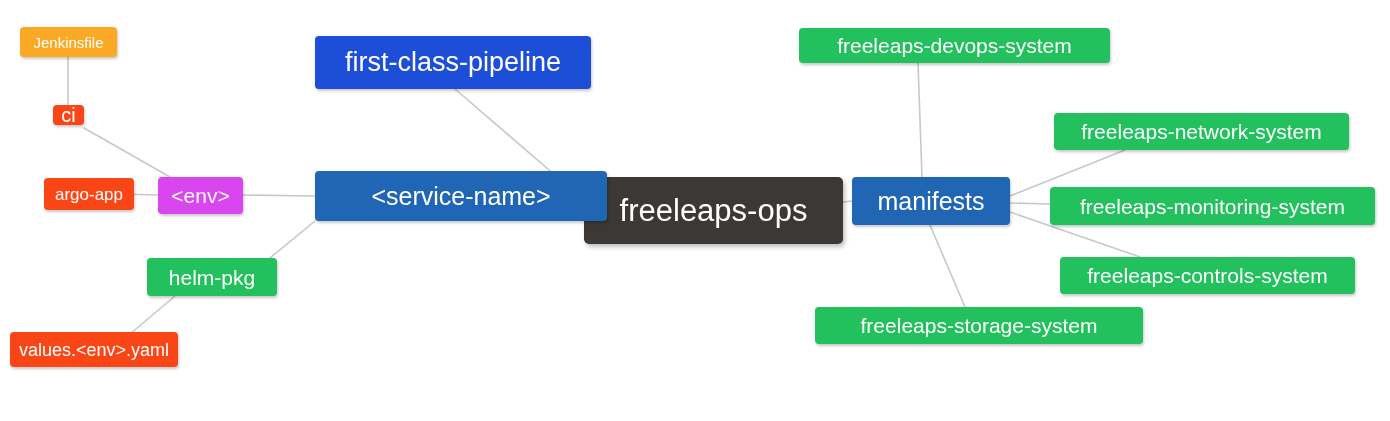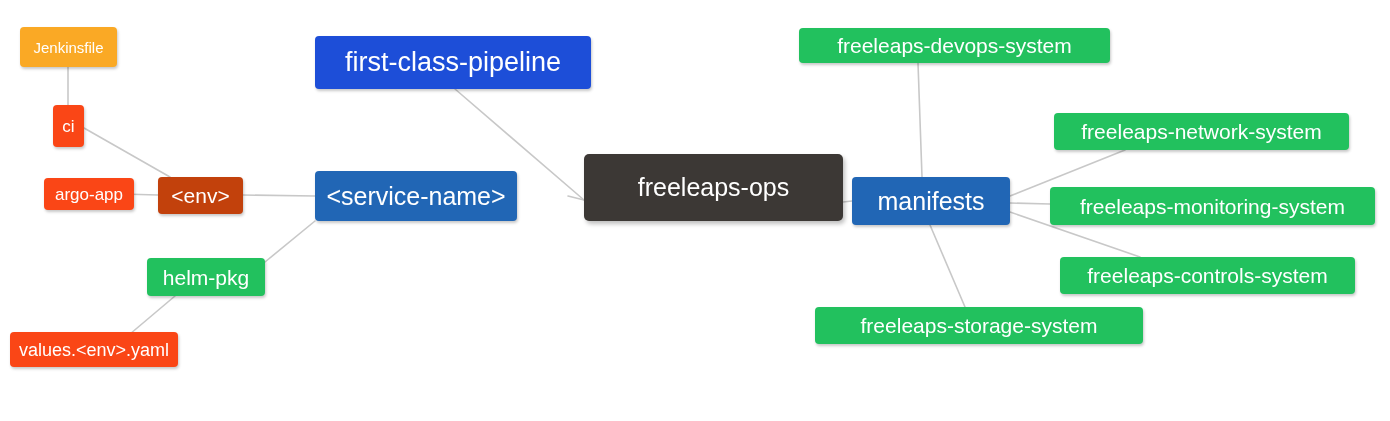--- a/index.html
+++ b/index.html
@@ -68,45 +68,45 @@
       <line x1="170" y1="177" x2="84" y2="128" stroke="#c8c8c8" stroke-width="1.6" stroke-linecap="round"></line>
       <line x1="68" y1="105" x2="68" y2="57" stroke="#c8c8c8" stroke-width="1.6" stroke-linecap="round"></line>
       <line x1="175" y1="296" x2="130" y2="334" stroke="#c8c8c8" stroke-width="1.6" stroke-linecap="round"></line>
       <line x1="922" y1="177" x2="918" y2="63" stroke="#c8c8c8" stroke-width="1.6" stroke-linecap="round"></line>
       <line x1="1010" y1="196" x2="1125" y2="150" stroke="#c8c8c8" stroke-width="1.6" stroke-linecap="round"></line>
       <line x1="1010" y1="203" x2="1050" y2="204" stroke="#c8c8c8" stroke-width="1.6" stroke-linecap="round"></line>
       <line x1="1010" y1="212" x2="1140" y2="257" stroke="#c8c8c8" stroke-width="1.6" stroke-linecap="round"></line>
       <line x1="930" y1="225" x2="965" y2="307" stroke="#c8c8c8" stroke-width="1.6" stroke-linecap="round"></line>
     </svg>
   <div id="node-layer">
-      <div class="node root" style="left: 584px; top: 154px; width: 259px; height: 67px; background: rgb(60, 56, 53); font-size: 25px;">
+      <div class="node root" style="left: 584px; top: 177px; width: 259px; height: 67px; background: rgb(60, 56, 53); font-size: 31px;">
         <span>freeleaps-ops</span>
       </div>
       <div class="node lvl1" style="left: 315px; top: 36px; width: 276px; height: 53px; background: #1d4ed8; font-size: 27px;">
         <span>first-class-pipeline</span>
       </div>
-      <div class="node lvl1" style="left: 315px; top: 171px; width: 202px; height: 50px; background: rgb(33, 102, 181); font-size: 25px;">
+      <div class="node lvl1" style="left: 315px; top: 171px; width: 292px; height: 50px; background: rgb(33, 102, 181); font-size: 25px;">
         <span>&lt;service-name&gt;</span>
       </div>
       <div class="node lvl1" style="left: 852px; top: 177px; width: 158px; height: 48px; background: rgb(33, 102, 181); font-size: 25px;">
         <span>manifests</span>
       </div>
-      <div class="node lvl1" style="left: 158px; top: 177px; width: 85px; height: 37px; background: #c2410c; font-size: 21px;">
+      <div class="node lvl1" style="left: 158px; top: 177px; width: 85px; height: 37px; background: #d946ef; font-size: 21px;">
         <span>&lt;env&gt;</span>
       </div>
-      <div class="node lvl1" style="left: 147px; top: 258px; width: 118px; height: 38px; background: rgb(34, 193, 94); font-size: 21px;">
+      <div class="node lvl1" style="left: 147px; top: 258px; width: 130px; height: 38px; background: rgb(34, 193, 94); font-size: 21px;">
         <span>helm-pkg</span>
       </div>
       <div class="node lvl1" style="left: 32px; top: 178px; width: 90px; height: 32px; background: rgb(250, 70, 22); font-size: 17px; margin-left: 12px;">
         <span>argo-app</span>
       </div>
-      <div class="node lvl1" style="left: 53px; top: 105px; width: 31px; height: 42px; background: rgb(250, 70, 22); font-size: 17px;">
+      <div class="node lvl1" style="left: 53px; top: 105px; width: 31px; height: 20px; background: rgb(250, 70, 22); font-size: 20px;">
         <span>ci</span>
       </div>
-      <div class="node lvl1" style="left: 20px; top: 27px; width: 97px; height: 40px; background: rgb(250, 169, 37); font-size: 15px;">
+      <div class="node lvl1" style="left: 20px; top: 27px; width: 97px; height: 30px; background: rgb(250, 169, 37); font-size: 15px;">
         <span>Jenkinsfile</span>
       </div>
       <div class="node lvl1" style="left: 10px; top: 332px; width: 168px; height: 35px; background: rgb(250, 70, 22); font-size: 18px;">
         <span>values.&lt;env&gt;.yaml</span>
       </div>
       <div class="node lvl1" style="left: 799px; top: 28px; width: 311px; height: 35px; background: rgb(34, 193, 94); font-size: 21px;">
         <span>freeleaps-devops-system</span>
       </div>
       <div class="node lvl1" style="left: 1054px; top: 113px; width: 295px; height: 37px; background: rgb(34, 193, 94); font-size: 21px;">
         <span>freeleaps-network-system</span>

